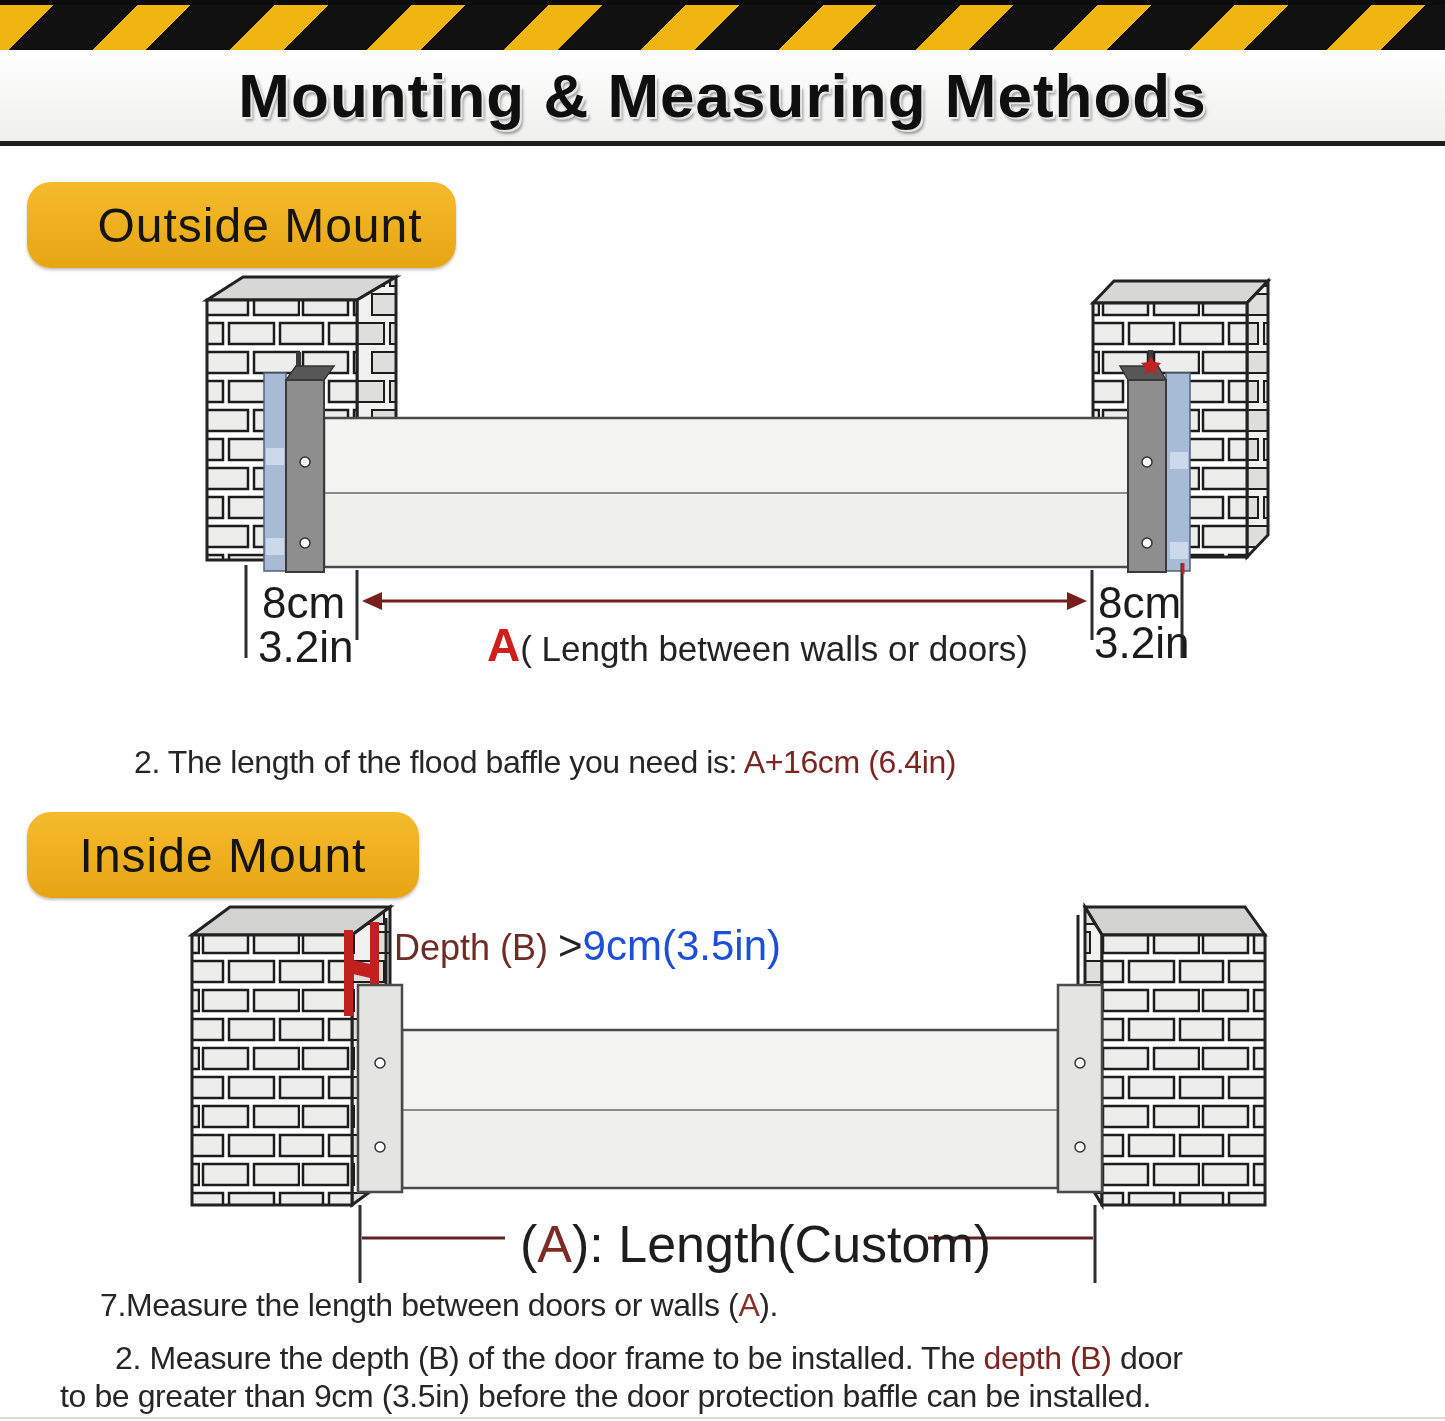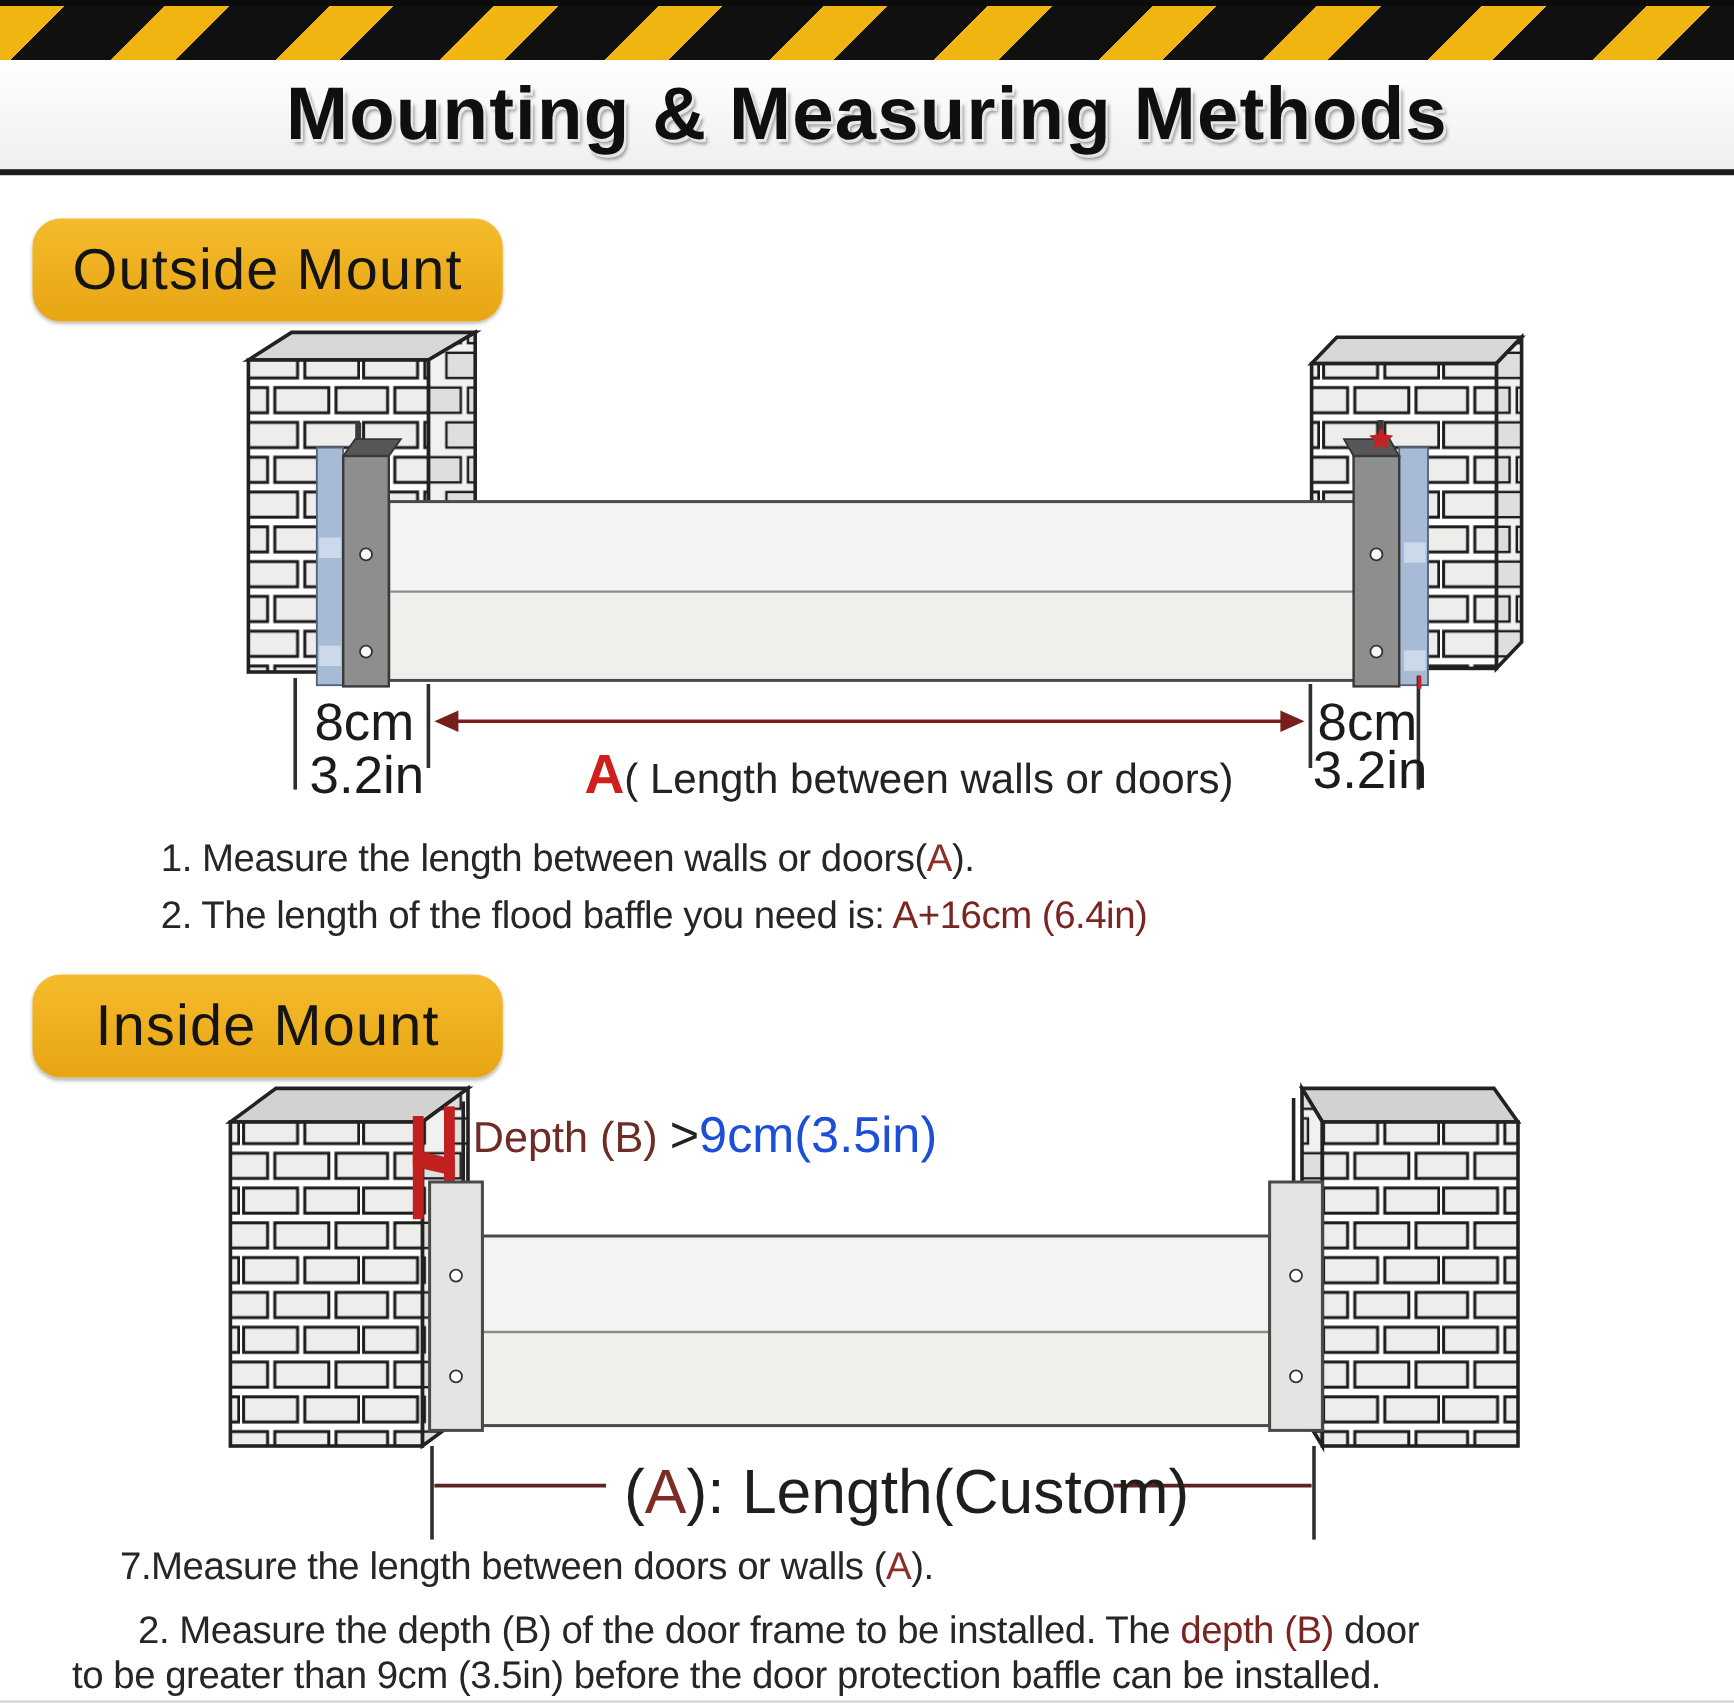--- a/index.html
+++ b/index.html
@@ -18,21 +18,21 @@
   .page-title{font-size:62px;font-weight:bold;color:#0f0f0f;letter-spacing:1px;
       text-shadow:2px 2px 0 rgba(255,255,255,.75),3px 4px 3px rgba(0,0,0,.38);}
   .header-rule{left:0;top:141px;width:1445px;height:5px;background:#1d1d1d;}
 
   
   .badge{width:392px;height:86px;border-radius:24px;
       background:linear-gradient(#f5bb2c,#e7a513);
       display:flex;align-items:center;justify-content:center;
       font-size:48px;color:#141414;letter-spacing:1px;
       box-shadow:0 2px 3px rgba(0,0,0,.25);}
-  .badge-outside{left:27px;top:182px;}
+  .badge-outside{left:27px;top:182px;padding-left:37px;}
   .badge-inside{left:27px;top:812px;}
 
   
   .meas{font-size:44px;color:#1b1b1b;letter-spacing:0;}
   .arrow-label{font-size:35px;color:#232323;white-space:nowrap;margin-top:10px;}
   .arrow-label .red-a{font-size:46px;font-weight:bold;color:#cf1f1c;}
   .depth-label{font-size:36px;white-space:nowrap;}
   .depth-label .d{color:#6f2b25;}
   .depth-label .gt{color:#222;font-size:42px;}
   .depth-label .v{color:#1d4ed8;font-size:42px;}
@@ -137,23 +137,20 @@
   </svg>
 
   <div class="abs meas" style="left:262px;top:578px">8cm</div>
   <div class="abs meas" style="left:258px;top:622px">3.2in</div>
   <div class="abs meas" style="left:1098px;top:578px">8cm</div>
   <div class="abs meas" style="left:1094px;top:618px">3.2in</div>
   <div class="abs arrow-label" style="left:487px;top:608px">
     <span class="red-a">A</span><span>( Length between walls or doors)</span>
   </div>
 
-  <div class="abs ins" style="left:134px;top:697px">
-    <span>1. Measure the length between walls or doors(</span><span class="maroon">A</span><span>).</span>
-  </div>
   <div class="abs ins" style="left:134px;top:744px">
     <span>2. The length of the flood baffle you need is: </span><span class="hl">A+16cm (6.4in)</span>
   </div>
 
   <svg class="abs" style="left:0;top:895px" width="1445" height="395" viewBox="0 895 1445 395">
     <defs>
       <pattern id="brick2" width="100" height="58" patternUnits="userSpaceOnUse">
         <rect width="100" height="58" fill="#ffffff"></rect>
         <g fill="#ededeb" stroke="#1c1c1c" stroke-width="2.5">
           <rect x="3" y="4" width="45" height="21"></rect>

